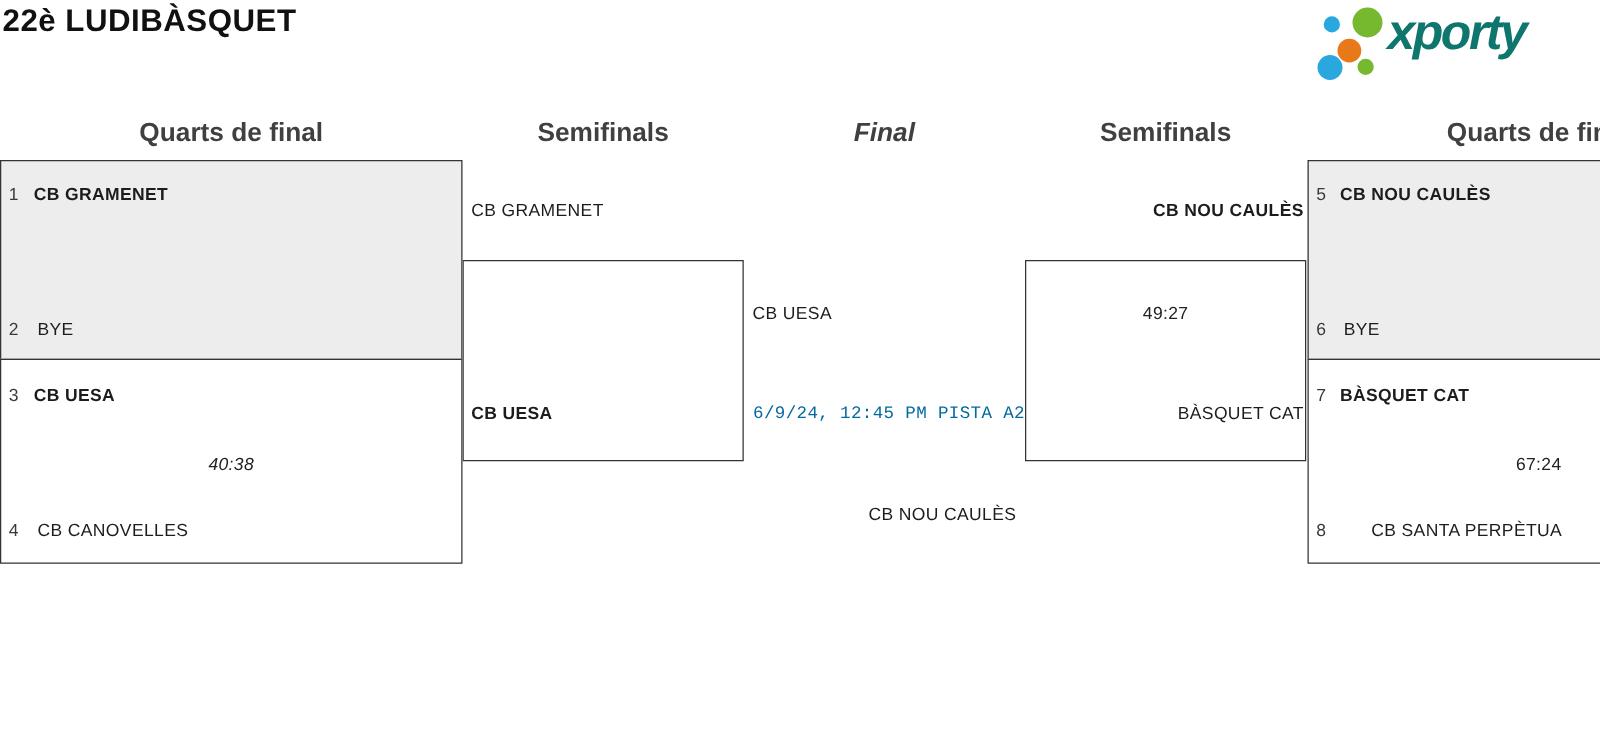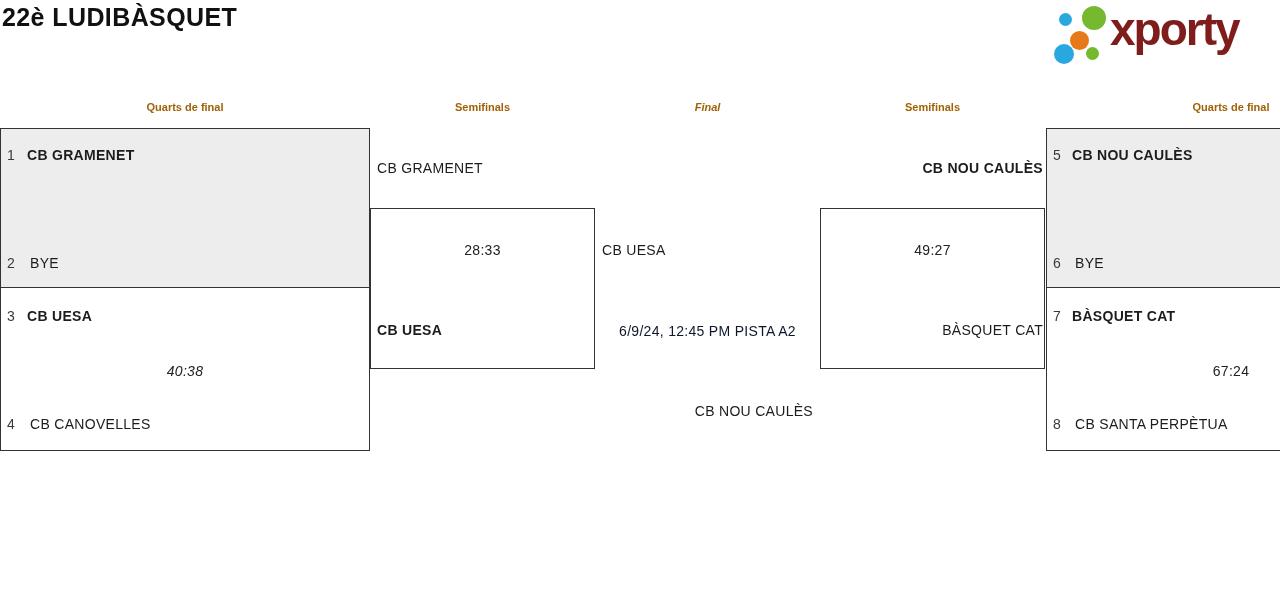--- a/index.html
+++ b/index.html
@@ -31,38 +31,39 @@
   .dot { position: absolute; border-radius: 50%; }
   .dot-blue-sm   { left: 11px; top: 13px; width: 13px; height: 13px; background: #29a8e0; }
   .dot-green-lg  { left: 34px; top:  6px; width: 24px; height: 24px; background: #76b82e; }
   .dot-orange    { left: 22px; top: 31px; width: 19px; height: 19px; background: #e8791a; }
   .dot-blue-lg   { left:  6px; top: 44px; width: 20px; height: 20px; background: #29a8e0; }
   .dot-green-sm  { left: 38px; top: 47px; width: 13px; height: 13px; background: #76b82e; }
   .wordmark {
     position: absolute;
     left: 62px;
     top: 6px;
-    font-size: 46px;
+    font-size: 40px;
     font-weight: 700;
     letter-spacing: -2px;
     line-height: 1;
-    color: #7f1d1d;
+    color: #0f766e;
     white-space: nowrap;
+    font-style: italic;
   }
 
   
   .hdr {
     position: absolute;
     top: 97px;
     height: 20px;
     line-height: 20px;
     text-align: center;
-    font-size: 11px;
+    font-size: 21px;
     font-weight: 600;
-    color: #a16207;
+    color: #404040;
     white-space: nowrap;
   }
   .hdr-qf-l { left: 0;      width: 370px; }
   .hdr-sf-l { left: 370px;  width: 225px; }
   .hdr-fin  { left: 595px;  width: 225px; font-style: italic; }
   .hdr-sf-r { left: 820px;  width: 225px; }
   .hdr-qf-r { left: 1046px; width: 370px; }
 
   
   .box { position: absolute; border: 1px solid #333333; background: #ffffff; }
@@ -80,21 +81,21 @@
     height: 18px;
     line-height: 18px;
     font-size: 14px;
     letter-spacing: 0.3px;
     white-space: nowrap;
     color: #1c1c1c;
   }
   .seed   { color: #3a3a3a; }
   .winner { font-weight: 700; }
   .score  { text-align: center; color: #222222; }
-  .sched  { text-align: center; color: #0f172a; }
+  .sched  { text-align: right; color: #0369a1; font-family: Liberation Mono, monospace; }
   .al-r   { text-align: right; }
 
   
   .p-qf1-seed-t { left: 7px;  top: 146px; }
   .p-qf1-team-t { left: 27px; top: 146px; }
   .p-qf1-seed-b { left: 7px;  top: 254px; }
   .p-qf1-team-b { left: 30px; top: 254px; }
   
   .p-qf2-seed-t { left: 7px;  top: 307px; }
   .p-qf2-team-t { left: 27px; top: 307px; }
@@ -116,21 +117,21 @@
   
   .p-qf3-seed-t { left: 1053px; top: 146px; }
   .p-qf3-team-t { left: 1072px; top: 146px; }
   .p-qf3-seed-b { left: 1053px; top: 254px; }
   .p-qf3-team-b { left: 1075px; top: 254px; }
   
   .p-qf4-seed-t { left: 1053px; top: 307px; }
   .p-qf4-team-t { left: 1072px; top: 307px; }
   .p-qf4-score  { left: 1046px; top: 362px; width: 370px; }
   .p-qf4-seed-b { left: 1053px; top: 415px; }
-  .p-qf4-team-b { left: 1075px; top: 415px; }
+  .p-qf4-team-b { left: 1097px; top: 415px; }
 </style>
 </head>
 <body>
 
 <div class="page">
 
   <div class="title">
     <div>22è LUDIBÀSQUET</div>
   </div>
 
@@ -161,21 +162,20 @@
   <div class="lbl seed p-qf1-seed-b">2</div>
   <div class="lbl p-qf1-team-b">BYE</div>
 
   <div class="lbl seed p-qf2-seed-t">3</div>
   <div class="lbl winner p-qf2-team-t">CB UESA</div>
   <div class="lbl score p-qf2-score">40:38</div>
   <div class="lbl seed p-qf2-seed-b">4</div>
   <div class="lbl p-qf2-team-b">CB CANOVELLES</div>
 
   <div class="lbl p-sf1-team-t">CB GRAMENET</div>
-  <div class="lbl score p-sf1-score">28:33</div>
   <div class="lbl winner p-sf1-team-b">CB UESA</div>
 
   <div class="lbl p-fin-team-t">CB UESA</div>
   <div class="lbl sched p-fin-sched">6/9/24, 12:45 PM PISTA A2</div>
   <div class="lbl al-r p-fin-team-b">CB NOU CAULÈS</div>
 
   <div class="lbl winner al-r p-sf2-team-t">CB NOU CAULÈS</div>
   <div class="lbl score p-sf2-score">49:27</div>
   <div class="lbl al-r p-sf2-team-b">BÀSQUET CAT</div>
 

